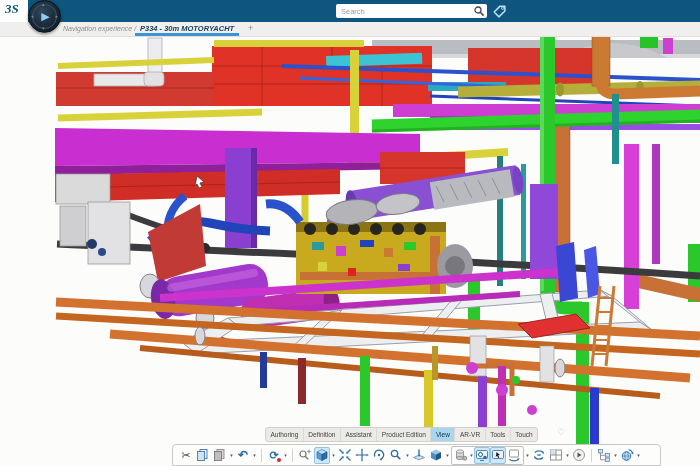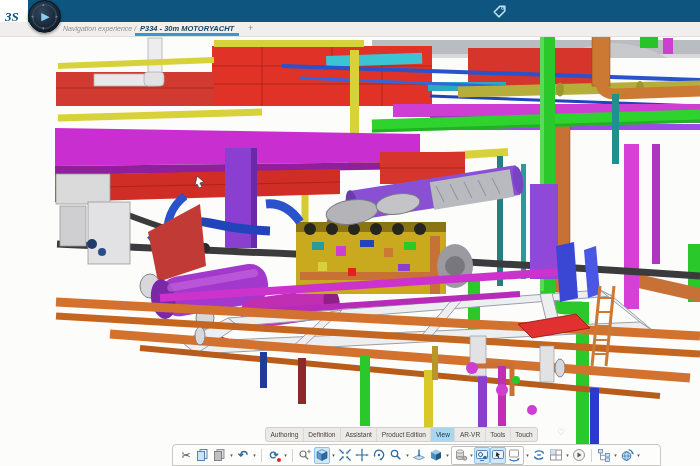--- a/index.html
+++ b/index.html
@@ -1,21 +1,21 @@
 <!DOCTYPE html>
 <html><head>
 <meta charset="utf-8">
 <style>
   html,body{margin:0;padding:0;}
   body{width:700px;height:466px;overflow:hidden;font-family:"Liberation Sans",sans-serif;background:#fbfbfa;}
   .screen{position:relative;width:700px;height:466px;background:#fcfcfb;}
 
   
   .topbar{position:absolute;top:0;left:0;width:700px;height:22px;background:#0e567f;}
-  .logo-box{position:absolute;top:0;left:0;width:28px;height:32px;background:#fff;display:flex;align-items:center;justify-content:center;}
+  .logo-box{position:absolute;top:0;left:0;width:28px;height:32px;background:#fff;display:flex;justify-content:center;}
   .logo-box svg text{font-family:"Liberation Serif",serif;font-style:italic;font-weight:bold;}
   .compass{position:absolute;top:0;left:28px;width:31px;height:31px;border-radius:50%;
     background:radial-gradient(circle at 42% 35%,#31485e,#131e29 72%);
     border:1px solid #0a131c;box-shadow:0 1px 3px rgba(0,0,0,.45);z-index:20;}
   .compass-ring{position:absolute;inset:3px;border-radius:50%;border:1px solid #3c556b;}
   .compass-play{position:absolute;inset:0;display:flex;align-items:center;justify-content:center;
     color:#8ecdf2;font-size:11px;padding-left:2px;}
   .compass .tick{position:absolute;color:#6d89a0;font-size:5px;line-height:5px;}
   .tick-n{top:1px;left:13px;} .tick-s{bottom:1px;left:13px;} .tick-w{left:2px;top:13px;} .tick-e{right:2px;top:13px;}
   .app-title{position:absolute;left:64px;top:5px;color:#fff;font-size:9px;letter-spacing:.2px;white-space:nowrap;}
@@ -277,20 +277,27 @@
       <polygon points="197,140 204,146 200,147 202,151 199,152 197,148 195,150" fill="#fff" stroke="#333" stroke-width="0.7"></polygon>
     </svg>
   </div>
 
   <div class="topbar">
     <div class="logo-box">
       <svg width="22" height="16" viewBox="0 0 22 16">
         <text x="2" y="13" font-size="13" fill="#0e567f">3S</text>
       </svg>
     </div>
+    <div class="searchbox">
+      <input type="text" placeholder="Search" style="">
+      <svg class="search-mag" width="12" height="12" viewBox="0 0 12 12">
+        <circle cx="5" cy="5" r="3" fill="none" stroke="#444" stroke-width="1.3"></circle>
+        <path d="M7.3,7.3 L10.6,10.6" stroke="#444" stroke-width="1.5"></path>
+      </svg>
+    </div>
     <svg class="tag-btn" viewBox="0 0 14 14">
       <path d="M2,7.5 L7.5,2 H12 V6.5 L6.5,12 Z" fill="none" stroke="#bfe0f4" stroke-width="1.4" stroke-linejoin="round"></path>
       <circle cx="10" cy="4" r="1.1" fill="none" stroke="#bfe0f4" stroke-width="0.9"></circle>
     </svg>
   </div>
 
   <div class="compass">
     <div class="compass-ring"></div>
     <span class="tick tick-n">▴</span>
     <span class="tick tick-s">▾</span>

